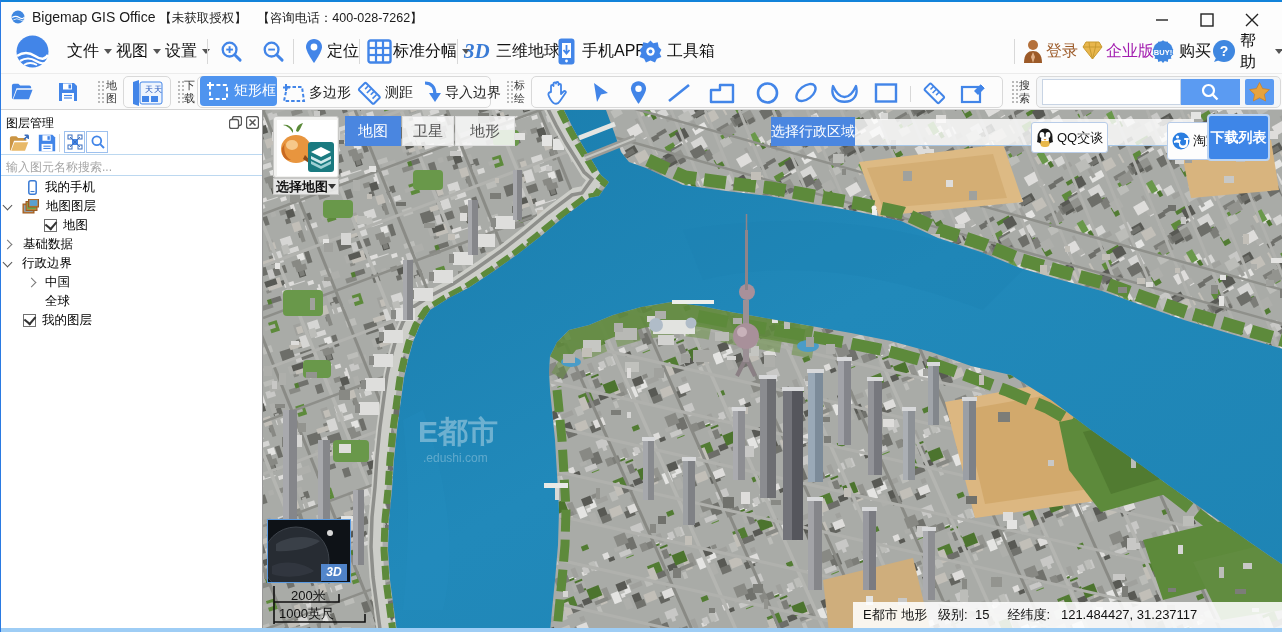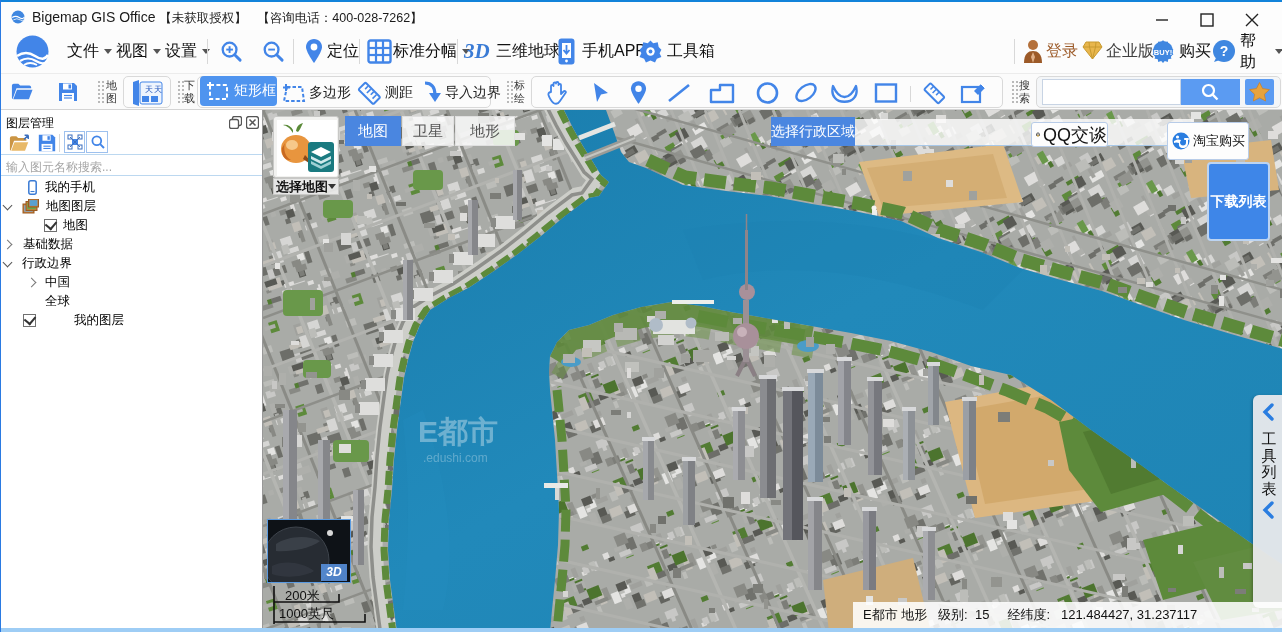--- a/index.html
+++ b/index.html
@@ -30,21 +30,21 @@
 #lp-title { position:absolute; left:5px; top:5px; font-size:12px; color:#000; }
 .tree-row { position:absolute; left:0; font-size:12.5px; color:#000; height:19px; display:flex; align-items:center; }
 .tw-arrow-r { width:7px; height:7px; border-right:1.8px solid #777; border-bottom:1.8px solid #777; transform:rotate(-45deg); margin-top:0px; }
 .tw-arrow-d { width:7px; height:7px; border-right:1.8px solid #555; border-bottom:1.8px solid #555; transform:rotate(45deg); margin-top:-3px; }
 .cbx { width:13px; height:13px; border:1.5px solid #707070; background:#fff; position:relative; }
 .cbx::after { content:""; position:absolute; left:2px; top:-1px; width:6px; height:8px; border:solid #333; border-width:0 2px 2px 0; transform:rotate(40deg); }
 
 #map { position:absolute; left:262px; top:110px; width:1020px; height:522px; overflow:hidden; background:#b2b4b0; }
 
 .mbtn { position:absolute; height:30px; font-size:15px; display:flex; align-items:center; justify-content:center; }
-#dlist { position:absolute; left:1206px; top:114px; width:63px; height:79px; background:#3e86e8; border:2px solid #bcd4f2; border-radius:4px; color:#fff; font-size:14px; font-weight:bold; display:flex; align-items:center; justify-content:center; white-space:nowrap; letter-spacing:0;margin-top:48px; }
+#dlist { position:absolute; left:1206px; top:114px; width:63px; height:47px; background:#3e86e8; border:2px solid #bcd4f2; border-radius:4px; color:#fff; font-size:14px; font-weight:bold; display:flex; align-items:center; justify-content:center; white-space:nowrap; letter-spacing:0; }
 #rtab { position:absolute; left:1252px; top:395px; width:30px; height:213px; background:rgba(233,233,236,0.95); border-radius:6px 0 0 6px; box-shadow:-1px 1px 3px rgba(0,0,0,0.25); }
 #statusbar { position:absolute; left:852px; top:602px; width:430px; height:26px; background:rgba(255,255,255,0.87); font-size:13px; color:#111; display:flex; align-items:center; }
 #minimap { position:absolute; left:266px; top:519px; width:84px; height:64px; background:#14181e; border:1px solid #5a9ae0; overflow:hidden; }
 </style>
 </head>
 <body>
 <div id="win">
 
 <div id="titlebar">
   <svg class="ticon" viewBox="0 0 24 24">
@@ -121,21 +121,21 @@
   <svg class="abs" style="left:1022px; top:9px;" width="20" height="25" viewBox="0 0 20 25">
         <circle cx="10" cy="6" r="5" fill="#b4703a"></circle>
         <path d="M1 24 C1 15 5 12 10 12 C15 12 19 15 19 24 Z" fill="#9c5a28"></path>
         <path d="M10 13 L12 18 L10 24 L8 18 Z" fill="#e0b088"></path>
       </svg>
   <div class="mitem" style="left:1045px; color:#9c5a28;">登录</div>
   <svg class="abs" style="left:1081px; top:10px;" width="21" height="21" viewBox="0 0 21 21">
         <path d="M4 2 L17 2 L20 7 L10.5 19 L1 7 Z" fill="#e8b64c" stroke="#c89a30" stroke-width="1"></path>
         <path d="M1 7 L20 7 M7 2 L7.5 7 L10.5 19 M14 2 L13.5 7 L10.5 19" stroke="#c89a30" stroke-width="1" fill="none"></path>
       </svg>
-  <div class="mitem" style="left:1105px; color:#404040;">企业版</div>
+  <div class="mitem" style="left:1105px; color:#a21caf;">企业版</div>
   <svg class="abs" style="left:1150px; top:9px;" width="24" height="24" viewBox="0 0 24 24">
         <circle cx="12" cy="12" r="10" fill="#3f87e0"></circle>
         <path d="M12 1 L13.8 3.5 L16.8 2.5 L17.3 5.6 L20.4 5.9 L19.6 8.9 L22.4 10.3 L20.6 12.8 L22.4 15.4 L19.6 16.7 L20.4 19.7 L17.3 20 L16.8 23.1 L13.8 22.1 L12 24 L10.2 22.1 L7.2 23.1 L6.7 20 L3.6 19.7 L4.4 16.7 L1.6 15.4 L3.4 12.8 L1.6 10.3 L4.4 8.9 L3.6 5.9 L6.7 5.6 L7.2 2.5 L10.2 3.5 Z" fill="#3f87e0"></path>
         <text x="12" y="15.5" text-anchor="middle" font-size="7.5" font-weight="bold" fill="#fff" font-family="Liberation Sans,sans-serif">BUY!</text>
       </svg>
   <div class="mitem" style="left:1178px;">购买</div>
   <svg class="abs" style="left:1211px; top:9px;" width="24" height="24" viewBox="0 0 24 24">
         <circle cx="12" cy="12" r="11" fill="#3f87e0"></circle>
         <path d="M4 19 L2 23 L8 21 Z" fill="#3f87e0"></path>
         <text x="12" y="17" text-anchor="middle" font-size="14" font-weight="bold" fill="#fff" font-family="Liberation Sans,sans-serif">?</text>
@@ -334,21 +334,21 @@
         <span class="tw-arrow-d"></span>
         <span style="margin-left:11px;">行政边界</span>
       </div>
   <div class="tree-row" style="left:27px; top:163px;">
         <span class="tw-arrow-r"></span>
         <span style="margin-left:10px;">中国</span>
       </div>
   <div class="tree-row" style="left:44px; top:182px;">
         <span>全球</span>
       </div>
-  <div class="tree-row" style="left:22px; top:201px;gap:32px;">
+  <div class="tree-row" style="left:22px; top:201px;">
         <span class="cbx"></span>
         <span style="margin-left:6px;">我的图层</span>
       </div>
 </div>
 
 <div id="map">
 <svg width="1020" height="522" viewBox="0 0 1020 522">
         <defs>
           <clipPath id="cpx">
             <path d="M301,0 L310,18 L320,36 L330,52 L338,65 L346,72 L336,86 L326,88 L302,106 L278,126 L255,144 L231,161 L207,177 L186,188 L167,200 L157,215 L150,232 L145,250 L141,268 L138,290 L134,320 L131,350 L129,380 L126,410 L125,440 L127,470 L131,500 L134,522 L0,522 L0,0 Z"></path>
@@ -1017,21 +1017,21 @@
   </svg>
 </div>
 <div class="abs" style="left:272px; top:178px; width:66px; height:17px; background:rgba(238,238,238,0.9); border:1px solid #c8c8c6; text-align:center; font-size:13px; font-weight:bold; color:#111; line-height:16px;">选择地图<span style="display:inline-block; width:0; height:0; border-left:4px solid transparent; border-right:4px solid transparent; border-top:5px solid #333; margin-left:0px; vertical-align:2px;"></span></div>
 
 <div class="mbtn" style="left:344px; top:116px; width:56px; background:#4a86e0; color:#fff;">地图</div>
 <div class="mbtn" style="left:401px; top:116px; width:52px; background:rgba(252,252,252,0.85); color:#555; border:1px solid #e0e0e0;">卫星</div>
 <div class="mbtn" style="left:454px; top:116px; width:60px; background:rgba(252,252,252,0.85); color:#555; border:1px solid #e0e0e0;">地形</div>
 
 <div class="abs" style="left:853px; top:119px; width:340px; height:27px; background:rgba(255,255,255,0.8); border-bottom:1px solid #a8c8e8;"></div>
 <div class="mbtn" style="left:770px; top:117px; width:84px; height:29px; background:#4a86e0; color:#fff; font-size:14px;">选择行政区域</div>
-<div class="abs" style="left:1030px; top:122px; width:77px; height:25px; background:#fdfdfd; border:1px solid #b8cce8; border-radius:3px; display:flex; align-items:center; font-size:18px; color:#111; white-space:nowrap;">
+<div class="abs" style="left:1030px; top:122px; width:77px; height:31px; background:#fdfdfd; border:1px solid #b8cce8; border-radius:3px; display:flex; align-items:center; font-size:13px; color:#111; white-space:nowrap;">
   <svg style="margin-left:4px;" width="18" height="19" viewBox="0 0 18 19">
         <ellipse cx="9" cy="9" rx="7.5" ry="8.5" fill="#1a1a1a"></ellipse>
         <ellipse cx="6" cy="7" rx="2.4" ry="3" fill="#fff"></ellipse>
         <ellipse cx="12" cy="7" rx="2.4" ry="3" fill="#fff"></ellipse>
         <ellipse cx="9" cy="11.5" rx="4" ry="3" fill="#fff"></ellipse>
         <path d="M5 13 C3 18 6 19 9 19 C12 19 15 18 13 13 Z" fill="#e8b84a"></path>
         <path d="M7 10.5 C7.8 11.3 10.2 11.3 11 10.5 L9 12.8 Z" fill="#e89a2a"></path>
         <path d="M2 9 L1 14 L4 15 Z M16 9 L17 14 L14 15 Z" fill="#1a1a1a"></path>
       </svg>
   <span style="margin-left:3px;">QQ交谈</span>
@@ -1040,44 +1040,35 @@
   <svg style="margin-left:4px;" width="18" height="18" viewBox="0 0 18 18">
         <circle cx="9" cy="9" r="8.5" fill="#2a7de0"></circle>
         <circle cx="5.5" cy="5" r="1.6" fill="#fff"></circle>
         <path d="M2 9 C4 7.5 7 7 9 8 L8 10 C8 12 9 13.5 11 13.5 C13 13.5 14 12.5 14 10.5 L14 8 L16 8 L16 11 C16 14 14 16 11 16 C8 16 6.5 14 7 11 C5.5 10.5 3.5 10 2 11 Z" fill="#fff"></path>
         <rect x="12.2" y="6" width="4.5" height="2" fill="#fff"></rect>
       </svg>
   <span style="margin-left:3px;">淘宝购买</span>
     </div>
 <div id="dlist">下载列表</div>
 
-<div id="rtab">
-  <svg class="abs" style="left:8px; top:8px;" width="14" height="18" viewBox="0 0 14 18">
-        <path d="M11 2 L4 9 L11 16" fill="none" stroke="#2a7de0" stroke-width="3.4" stroke-linecap="round"></path>
-      </svg>
-  <div class="abs" style="left:8px; top:36px; width:16px; font-size:15px; color:#111; line-height:16.5px; text-align:center;">工具列表</div>
-  <svg class="abs" style="left:8px; top:106px;" width="14" height="18" viewBox="0 0 14 18">
-        <path d="M11 2 L4 9 L11 16" fill="none" stroke="#2a7de0" stroke-width="3.4" stroke-linecap="round"></path>
-      </svg>
-</div>
 
 <div id="minimap">
   <svg width="84" height="64" viewBox="0 0 84 64">
         <rect width="84" height="64" fill="#0e1217"></rect>
         <circle cx="28" cy="40" r="33" fill="#272c33"></circle>
         <path d="M8 24 C18 17 38 14 52 21 C42 29 22 32 8 31 Z" fill="#3e444c" opacity="0.85"></path>
         <path d="M4 46 C16 40 34 42 46 51 C34 58 15 58 4 54 Z" fill="#343a42" opacity="0.8"></path>
         <circle cx="62" cy="13" r="3" fill="#d8d8d8"></circle>
         <circle cx="28" cy="40" r="33" fill="none" stroke="#3e444c" stroke-width="1"></circle>
       </svg>
   <div class="abs" style="left:53px; top:44px; width:26px; height:17px; background:rgba(90,150,230,0.85); color:#fff; font-size:12px; font-weight:bold; text-align:center; line-height:17px; font-style:italic;">3D</div>
 </div>
 
 <div class="abs" style="left:272px; top:586px; width:120px; height:40px; color:#111; font-size:13px;">
-  <div style="position:absolute; left:12px; top:1px;">200米</div>
+  <div style="position:absolute; left:18px; top:1px;">200米</div>
   <svg class="abs" style="left:0; top:0;" width="120" height="40" viewBox="0 0 120 40">
     <path d="M1 0 L1 38 M1 16 L66 16 L66 8 M1 36 L92 36 L92 28" fill="none" stroke="#111" stroke-width="1.6"></path>
   </svg>
   <div style="position:absolute; left:6px; top:19px;">1000英尺</div>
 </div>
 
 <div id="statusbar">
       <span style="margin-left:10px;">E都市 地形&nbsp;&nbsp; 级别:&nbsp; 15&nbsp;&nbsp;&nbsp;&nbsp; 经纬度:&nbsp;&nbsp; 121.484427, 31.237117</span>
     </div>
 

